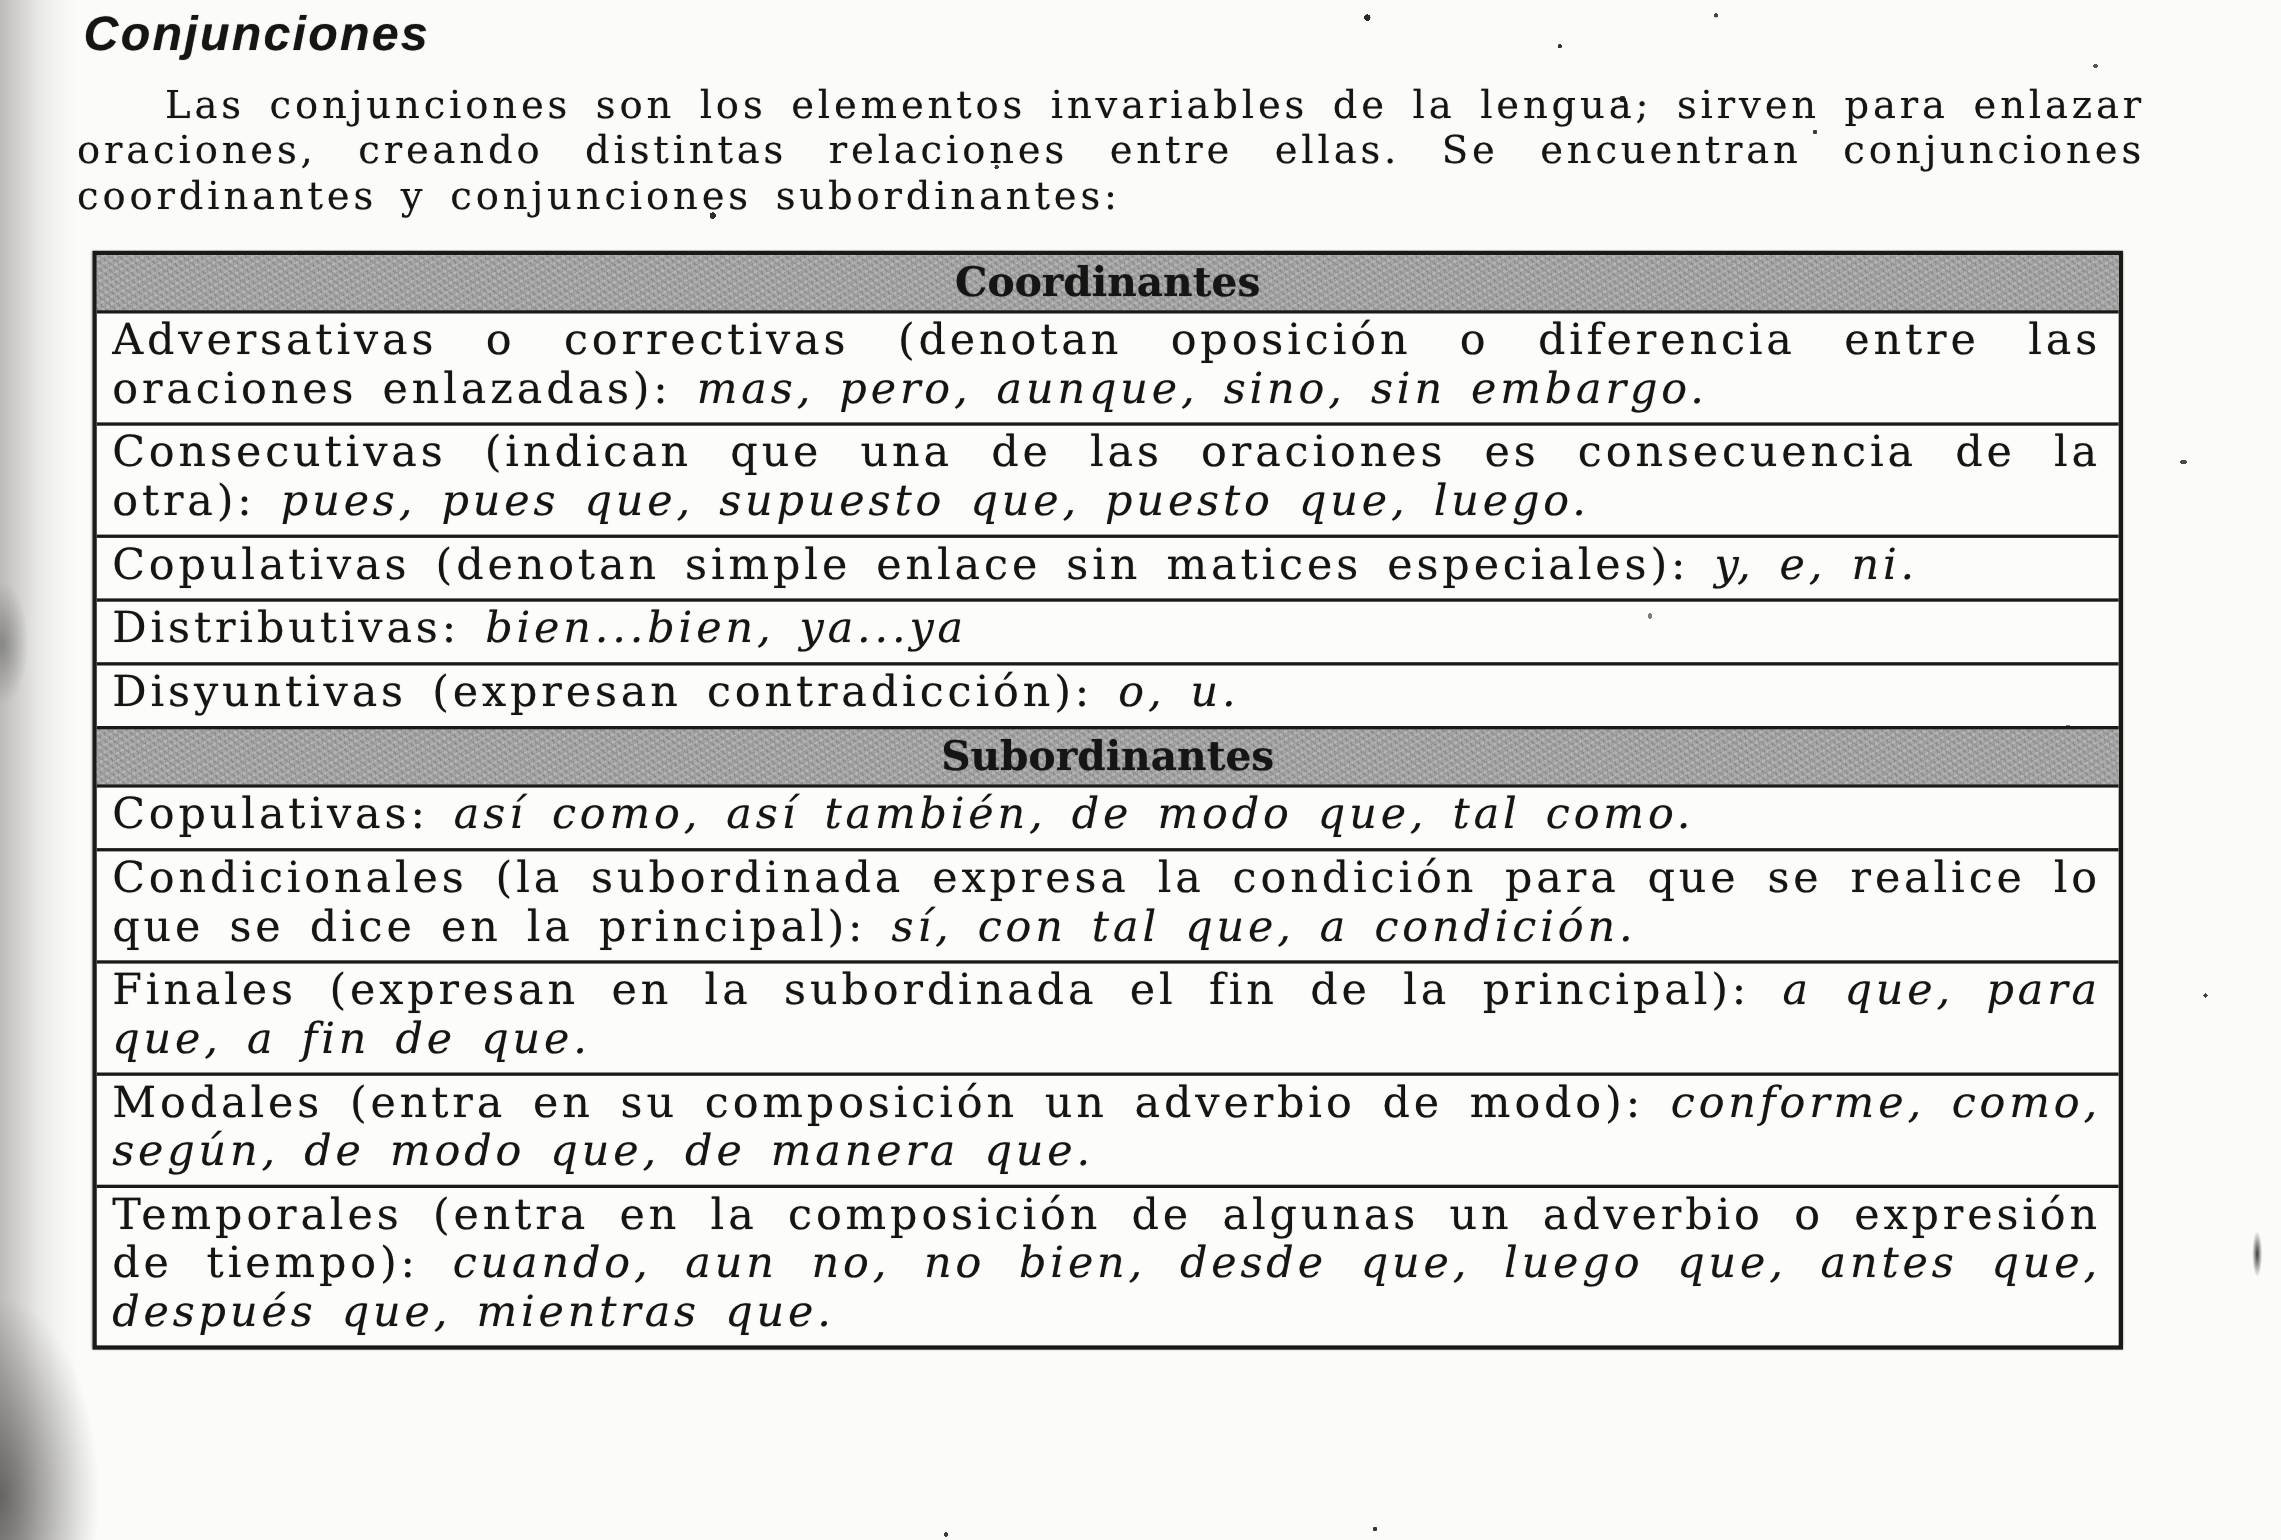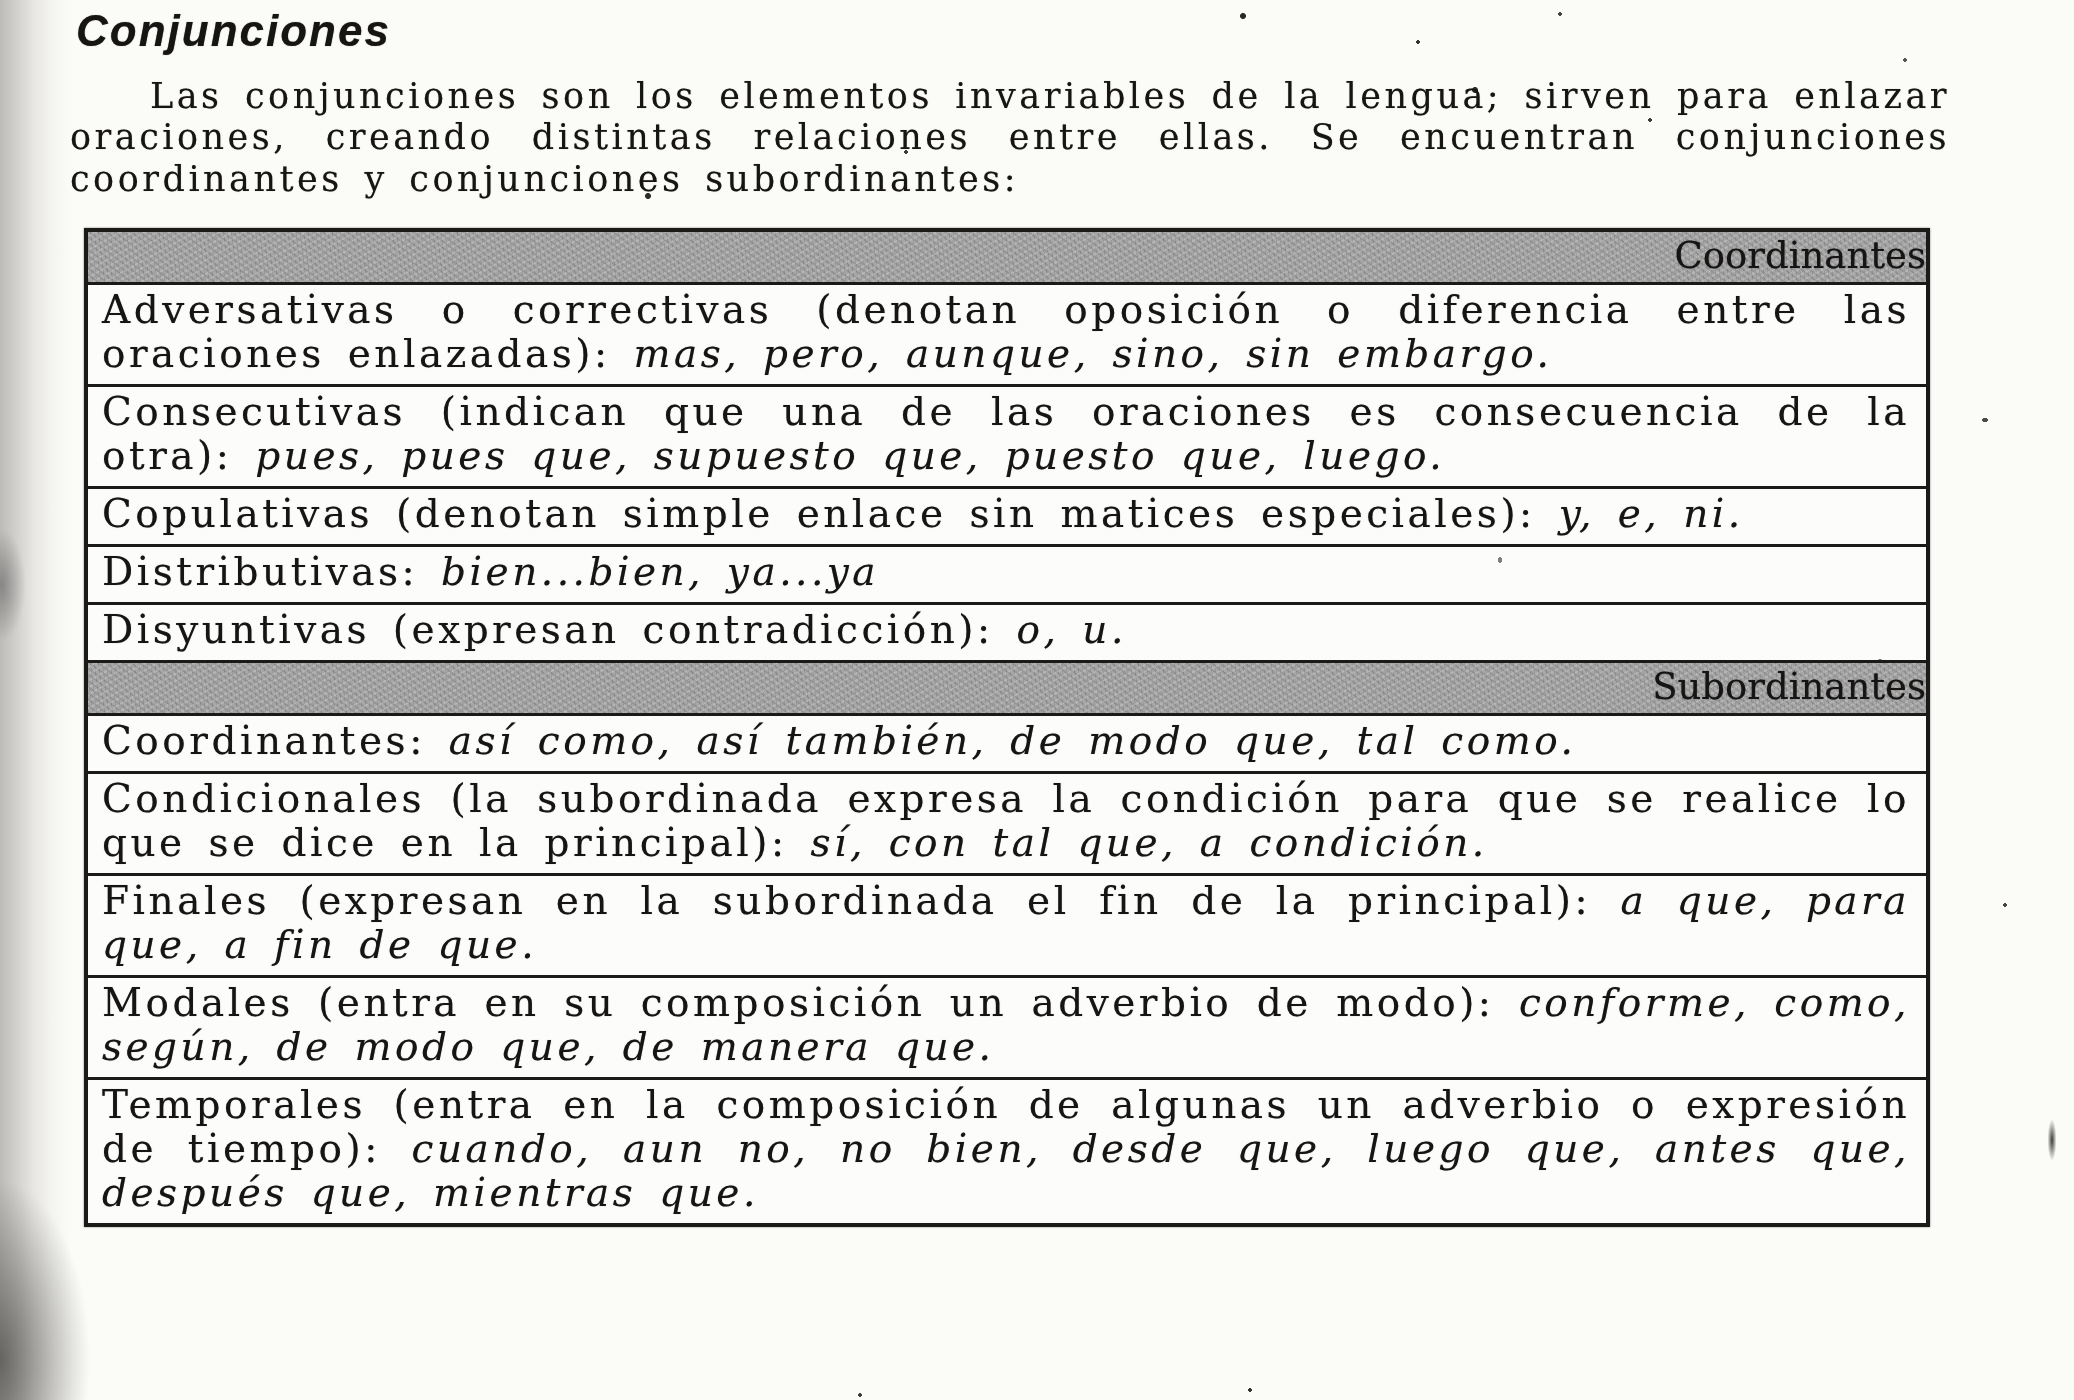--- a/index.html
+++ b/index.html
@@ -58,22 +58,22 @@
     text-shadow:0 0 0.8px rgba(20,20,20,.5);
   }
   .conj-table{
     margin:28px 0 0 84px;
     width:1846px;
     box-sizing:border-box;
     border:4px solid var(--border);
     box-shadow:0 0 2px rgba(0,0,0,.45);
   }
   .section-header{
-    text-align:right;
-    font-weight:normal;
+    text-align:center;
+    font-weight:bold;
     font-size:37px;
     line-height:1.1;
     padding:4px 0 5px 0;
     background-color:var(--band);
     background-image:
       repeating-linear-gradient(37deg, rgba(0,0,0,.10) 0 2px, transparent 2px 5px),
       repeating-linear-gradient(-29deg, rgba(255,255,255,.16) 0 2px, transparent 2px 6px),
       repeating-linear-gradient(83deg, rgba(0,0,0,.08) 0 1px, transparent 1px 4px);
     text-shadow:0 0 1px rgba(10,10,10,.6);
   }
@@ -104,19 +104,19 @@
   <p class="intro">Las conjunciones son los elementos invariables de la lengua; sirven para enlazar oraciones, creando distintas relaciones entre ellas. Se encuentran conjunciones coordinantes y conjunciones subordinantes:</p>
 
   <div class="conj-table">
       <div class="section-header"><span>Coordinantes</span></div>
       <div class="row"><span class="desc">Adversativas o correctivas (denotan oposición o diferencia entre las oraciones enlazadas): </span><em class="ex">mas, pero, aunque, sino, sin embargo.</em></div>
       <div class="row"><span class="desc">Consecutivas (indican que una de las oraciones es consecuencia de la otra): </span><em class="ex">pues, pues que, supuesto que, puesto que, luego.</em></div>
       <div class="row"><span class="desc">Copulativas (denotan simple enlace sin matices especiales): </span><em class="ex">y, e, ni.</em></div>
       <div class="row"><span class="desc">Distributivas: </span><em class="ex">bien...bien, ya...ya</em></div>
       <div class="row"><span class="desc">Disyuntivas (expresan contradicción): </span><em class="ex">o, u.</em></div>
       <div class="section-header"><span>Subordinantes</span></div>
-      <div class="row"><span class="desc">Coordinantes: </span><em class="ex">así como, así también, de modo que, tal como.</em></div>
+      <div class="row"><span class="desc">Copulativas: </span><em class="ex">así como, así también, de modo que, tal como.</em></div>
       <div class="row"><span class="desc">Condicionales (la subordinada expresa la condición para que se realice lo que se dice en la principal): </span><em class="ex">sí, con tal que, a condición.</em></div>
       <div class="row"><span class="desc">Finales (expresan en la subordinada el fin de la principal): </span><em class="ex">a que, para que, a fin de que.</em></div>
       <div class="row"><span class="desc">Modales (entra en su composición un adverbio de modo): </span><em class="ex">conforme, como, según, de modo que, de manera que.</em></div>
       <div class="row"><span class="desc">Temporales (entra en la composición de algunas un adverbio o expresión de tiempo): </span><em class="ex">cuando, aun no, no bien, desde que, luego que, antes que, después que, mientras que.</em></div>
     </div>
 </div>
 
 </body></html>

